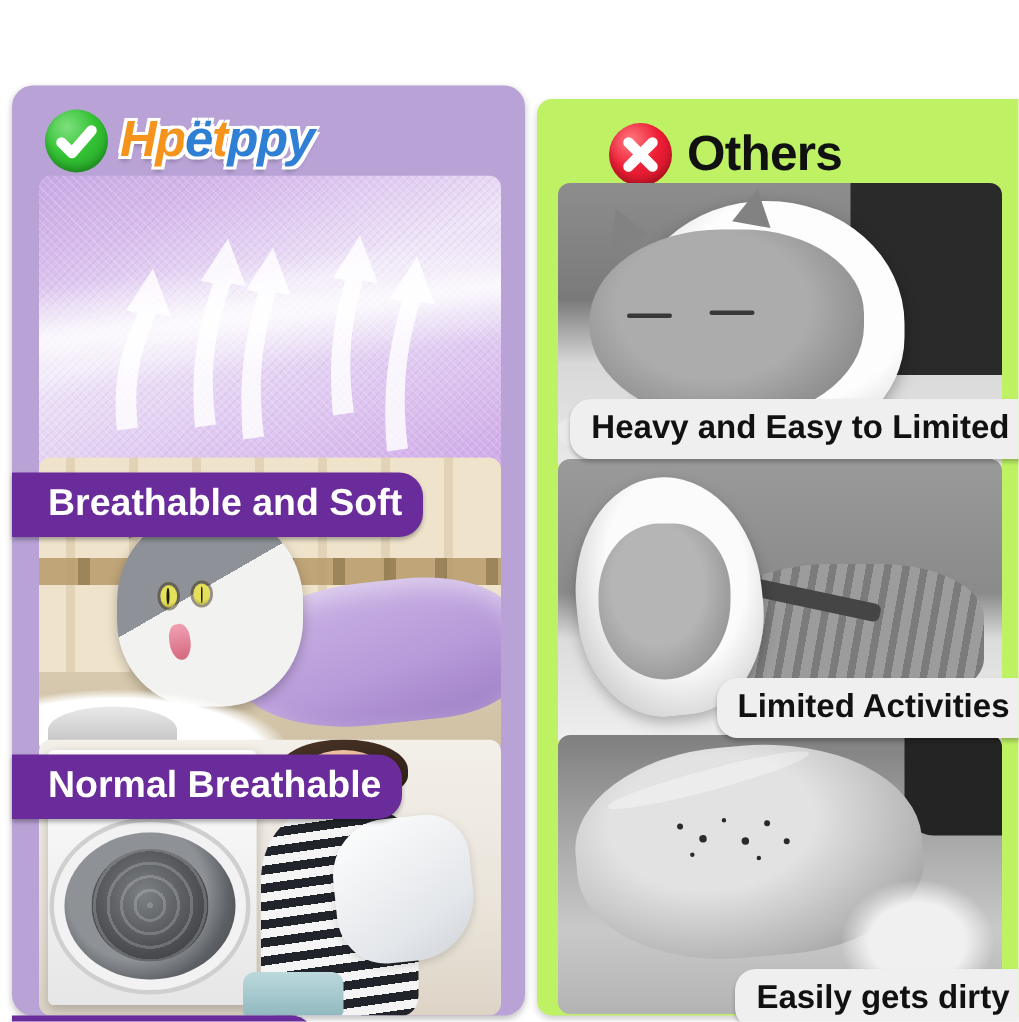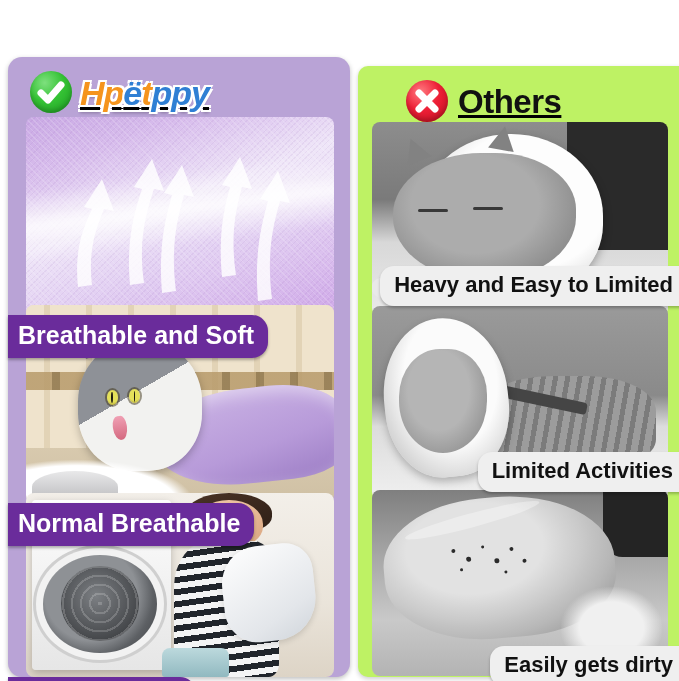--- a/index.html
+++ b/index.html
@@ -24,21 +24,21 @@
     background:#b9a3d6;border-radius:14px;
     box-shadow:0 2px 5px rgba(0,0,0,.25);
   }
   .panel-bad{
     left:358px;top:66px;width:329px;height:611px;
     background:#bef264;border-radius:10px 0 0 10px;
     box-shadow:0 2px 5px rgba(0,0,0,.2);
   }
 
   
-  .brandrow{position:absolute;display:flex;align-items:flex-start;text-decoration:underline;}
+  .brandrow{position:absolute;display:flex;align-items:flex-end;}
   .brandrow-good{left:22px;top:14px;}
   .brandrow-bad{left:48px;top:14px;}
 
   .badge{width:42px;height:42px;border-radius:50%;position:relative;flex:0 0 auto;}
   .badge.ok{background:radial-gradient(circle at 35% 28%,#7ee07e 0%,#35c335 45%,#1e9e22 100%);
             box-shadow:inset 0 -3px 5px rgba(0,0,0,.22);}
   .badge.no{background:radial-gradient(circle at 35% 28%,#ff7a80 0%,#ee1f36 45%,#c00f20 100%);
             box-shadow:inset 0 -3px 5px rgba(0,0,0,.22);}
   .badge svg{position:absolute;left:0;top:0;}
 
@@ -55,21 +55,21 @@
   
   .shot{position:absolute;overflow:hidden;border-radius:8px;}
   .shot-good{left:18px;}
   .shot-bad{left:14px;}
 
   
   .cap{position:absolute;display:inline-block;white-space:nowrap;
        font-weight:bold;line-height:1;z-index:5;}
   .cap-good{
     background:#6a2c9b;color:#fff;font-size:25px;
-    padding:8px 14px 10px 10px;border-radius:0 16px 16px 0;left:0;
+    padding:8px 14px 10px 24px;border-radius:0 16px 16px 0;left:0;
     box-shadow:0 2px 3px rgba(0,0,0,.3);
   }
   .cap-bad{
     background:#efefef;color:#111;font-size:22px;
     padding:8px 14px 10px 14px;border-radius:14px 0 0 14px;right:0;
     box-shadow:0 2px 3px rgba(0,0,0,.25);
   }
 
   
   .fabric{width:100%;height:100%;position:relative;

